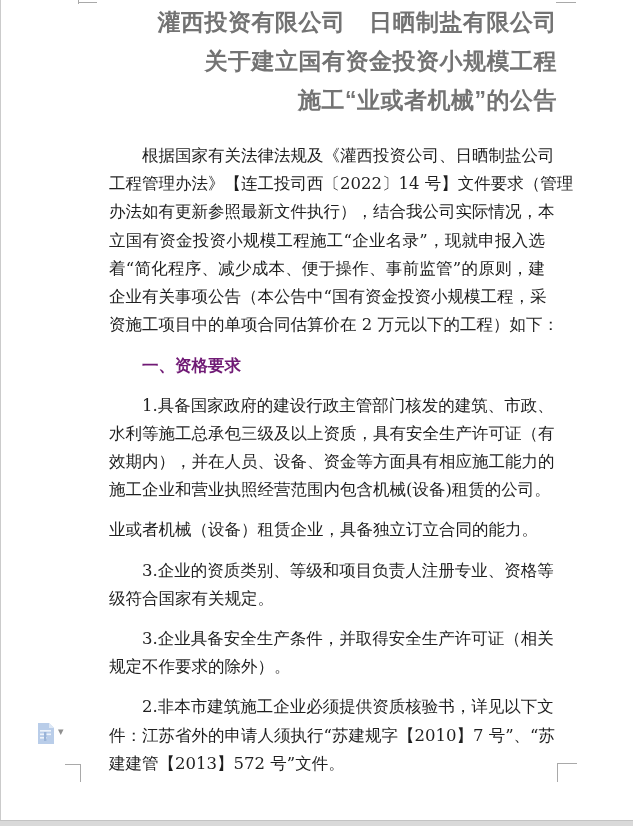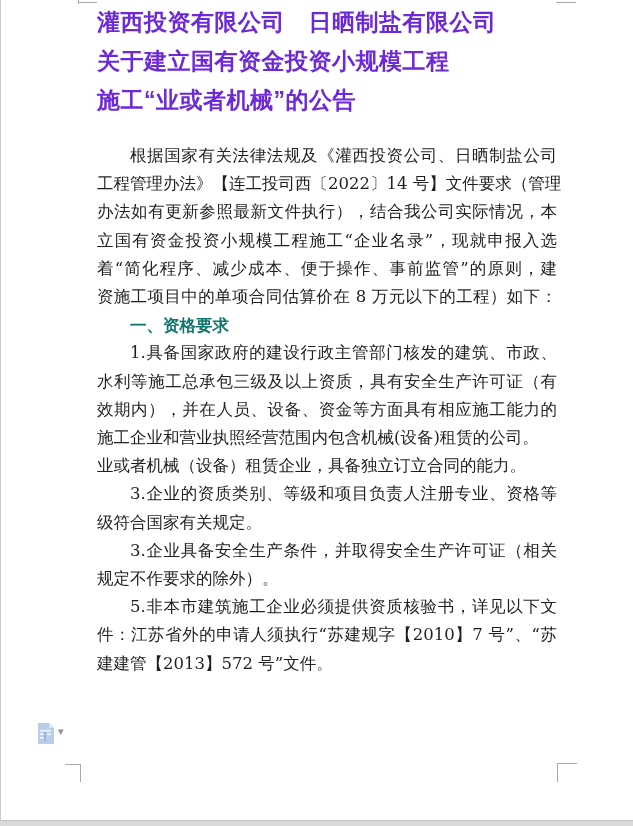--- a/index.html
+++ b/index.html
@@ -22,30 +22,30 @@
 
   
   .paste-tag{position:absolute;left:36px;top:722px;width:34px;height:26px;}
   .paste-tag svg{display:block;position:absolute;left:0;top:0;}
   .drop-arrow{position:absolute;left:22px;top:4px;font-family:"DejaVu Sans",sans-serif;
               font-size:11px;line-height:11px;color:#8f8f8f;}
 
   
   .content{position:absolute;left:97px;top:0;width:460px;}
 
-  .titles{padding-top:3px;text-align:left;color:#6d28d9;
+  .titles{padding-top:3px;text-align:right;color:#737373;
           font-family:"Liberation Sans","DejaVu Sans",sans-serif;font-weight:bold;}
   .title-line{font-size:23px;line-height:39px;letter-spacing:0.5px;white-space:nowrap;}
 
   .docbody{margin-top:22px;font-size:16.5px;line-height:28.2px;color:#1f1f1f;}
-  .block{margin:0;}
+  .block{margin:12px;}
   .line{text-align:justify;text-align-last:justify;white-space:nowrap;}
   .line.first{padding-left:33px;}
   .line.end{text-align-last:left;}
-  .line.head{font-family:"Liberation Sans","DejaVu Sans",sans-serif;font-weight:bold;color:#0f766e;}
+  .line.head{font-family:"Liberation Sans","DejaVu Sans",sans-serif;font-weight:bold;color:#701a75;}
 </style>
 </head>
 <body>
 
 <div id="app">
 
   <div class="edge-left"></div>
   <div class="bottom-strip"></div>
 
   <div class="mark tl-h"></div>
@@ -79,21 +79,22 @@
     </div>
 
     <div class="docbody">
 
       <div class="block">
         <div class="line first">根据国家有关法律法规及《灌西投资公司、日晒制盐公司</div>
         <div class="line">工程管理办法》【连工投司西〔2022〕14 号】文件要求（管理</div>
         <div class="line">办法如有更新参照最新文件执行），结合我公司实际情况，本</div>
         <div class="line">立国有资金投资小规模工程施工“企业名录”，现就申报入选</div>
         <div class="line">着“简化程序、减少成本、便于操作、事前监管”的原则，建</div>
-        <div class="line">资施工项目中的单项合同估算价在 8 万元以下的工程）如下：</div>
+        <div class="line">企业有关事项公告（本公告中“国有资金投资小规模工程，采</div>
+        <div class="line">资施工项目中的单项合同估算价在 2 万元以下的工程）如下：</div>
       </div>
 
       <div class="block">
         <div class="line first head end">一、资格要求</div>
       </div>
 
       <div class="block">
         <div class="line first">1.具备国家政府的建设行政主管部门核发的建筑、市政、</div>
         <div class="line">水利等施工总承包三级及以上资质，具有安全生产许可证（有</div>
         <div class="line">效期内），并在人员、设备、资金等方面具有相应施工能力的</div>
@@ -108,20 +109,20 @@
         <div class="line first">3.企业的资质类别、等级和项目负责人注册专业、资格等</div>
         <div class="line end">级符合国家有关规定。</div>
       </div>
 
       <div class="block">
         <div class="line first">3.企业具备安全生产条件，并取得安全生产许可证（相关</div>
         <div class="line end">规定不作要求的除外）。</div>
       </div>
 
       <div class="block">
-        <div class="line first">5.非本市建筑施工企业必须提供资质核验书，详见以下文</div>
+        <div class="line first">2.非本市建筑施工企业必须提供资质核验书，详见以下文</div>
         <div class="line">件：江苏省外的申请人须执行“苏建规字【2010】7 号”、“苏</div>
         <div class="line end">建建管【2013】572 号”文件。</div>
       </div>
 
     </div>
   </div>
 </div>
 
 </body></html>

